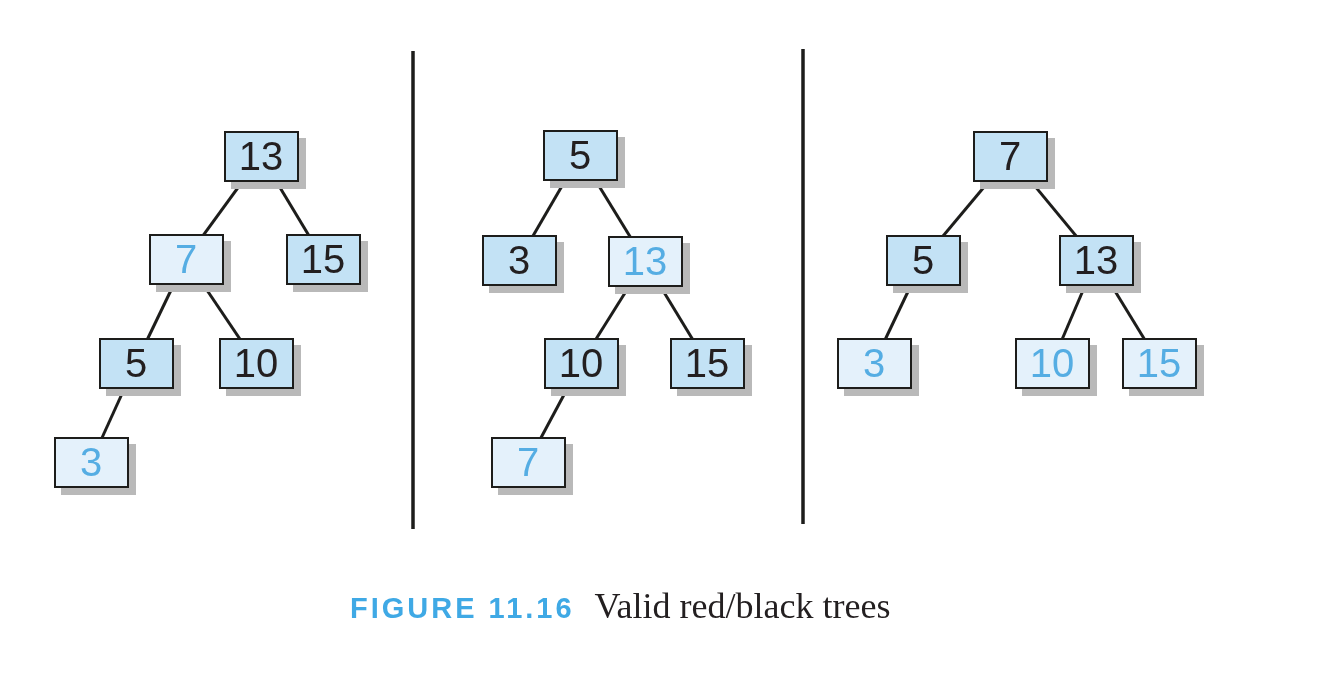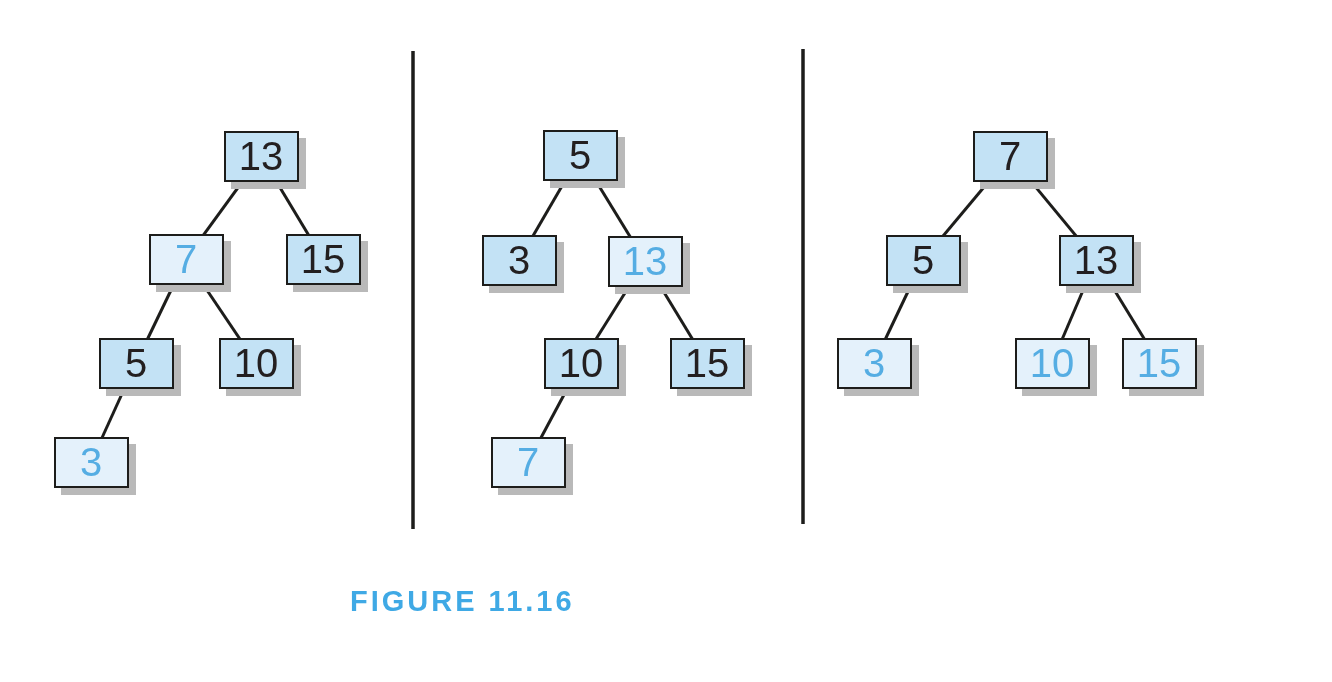--- a/index.html
+++ b/index.html
@@ -103,14 +103,15 @@
       <div class="node red" style="left: 490.5px; top: 436.5px;">7</div>
       <div class="node black" style="left: 972.5px; top: 130.5px;">7</div>
       <div class="node black" style="left: 885.5px; top: 234.5px;">5</div>
       <div class="node black" style="left: 1058.5px; top: 234.5px;">13</div>
       <div class="node red" style="left: 836.5px; top: 337.5px;">3</div>
       <div class="node red" style="left: 1014.5px; top: 337.5px;">10</div>
       <div class="node red" style="left: 1121.5px; top: 337.5px;">15</div>
     </div>
   <div class="caption">
     <span class="fig-label">FIGURE 11.16</span>
+    <span class="fig-title">Valid red/black trees</span>
   </div>
 </div>
 
 </body></html>

